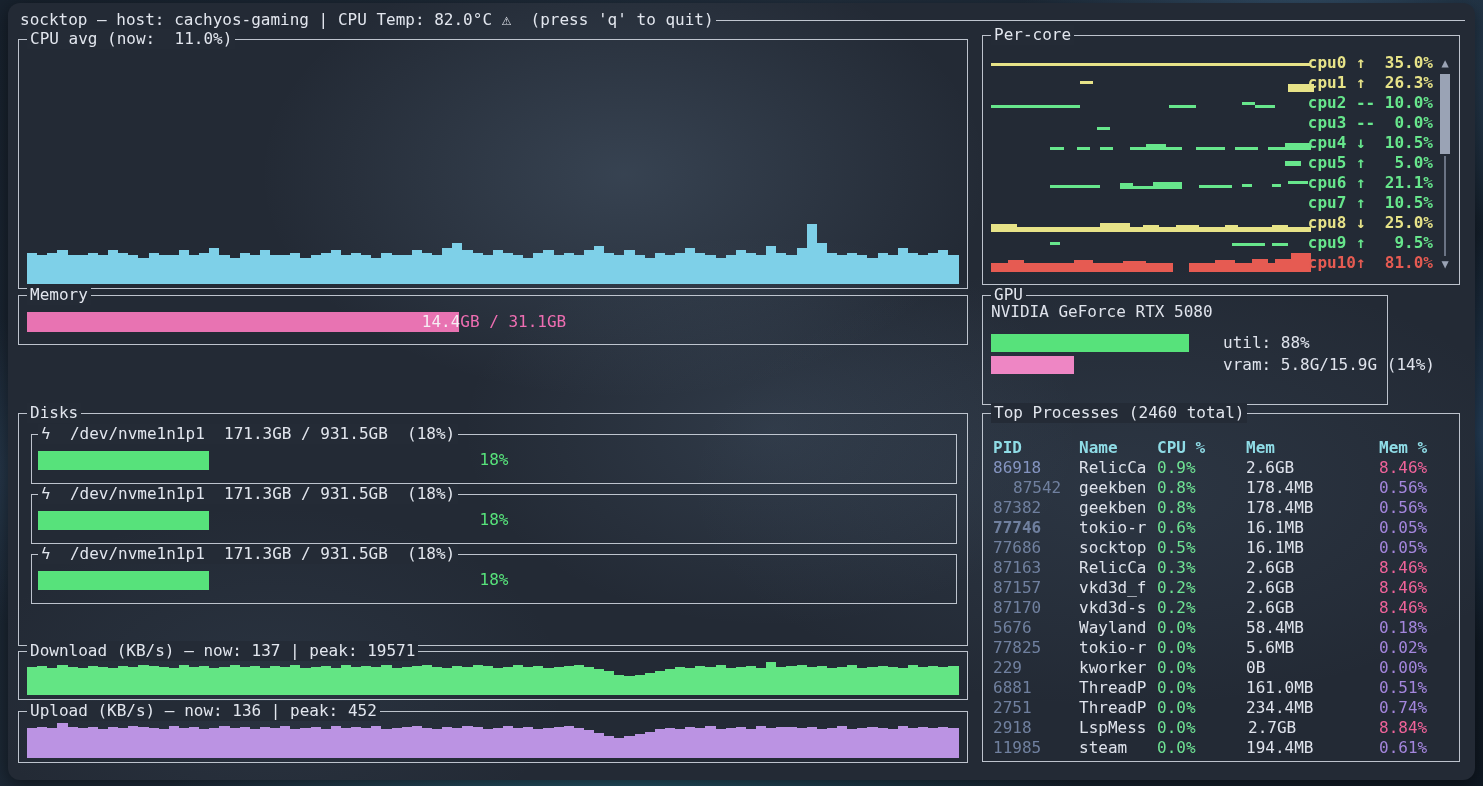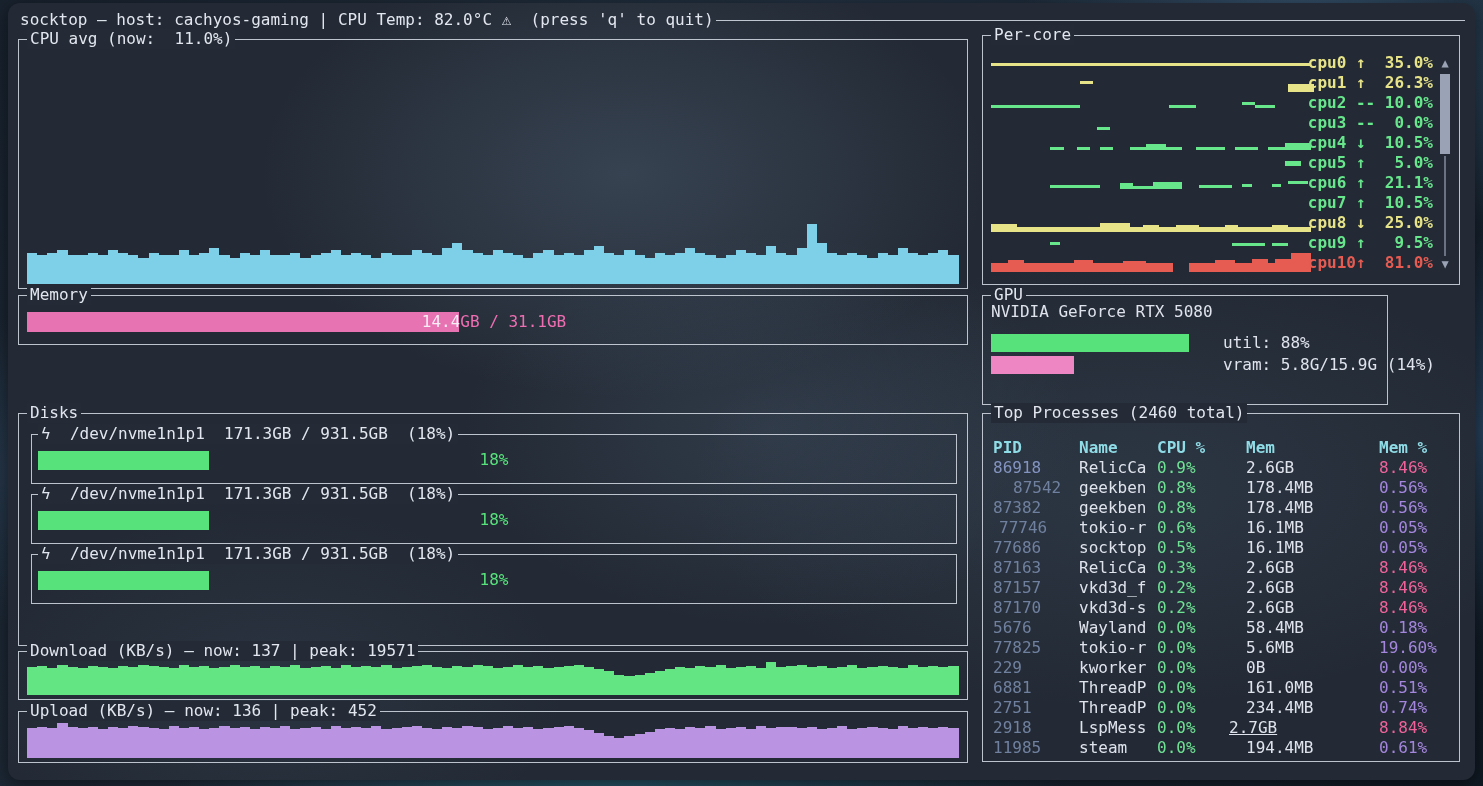--- a/index.html
+++ b/index.html
@@ -484,28 +484,28 @@
     <div style="position:absolute;left:240px;top:59px;white-space:pre;">vram: 5.8G/15.9G (14%)</div>
   </div>
 
   <div class="panel" style="left:974px;top:410px;width:478px;height:349px;">
     <span class="ptitle">Top Processes (2460 total)</span>
     <div id="proc-rows">
         <div class="prow" style="top: 24px; font-weight: bold;"><span style="left: 10px; color: rgb(143, 220, 230);">PID</span><span style="left: 96px; color: rgb(143, 220, 230);">Name</span><span style="left: 174px; color: rgb(143, 220, 230);">CPU %</span><span style="left: 263px; color: rgb(143, 220, 230);">Mem</span><span style="left: 396px; color: rgb(143, 220, 230);">Mem %</span></div>
         <div class="prow" style="top: 44px; font-weight: normal;"><span style="left: 10px; color: rgb(132, 148, 192);">86918</span><span style="left: 96px; color: rgb(223, 227, 236);">RelicCa</span><span style="left: 174px; color: rgb(111, 227, 148);">0.9%</span><span style="left: 263px; color: rgb(223, 227, 236);">2.6GB</span><span style="left: 396px; color: rgb(240, 99, 154);">8.46%</span></div>
         <div class="prow" style="top: 64px;"><span style="left: 10px; color: rgb(112, 128, 159); margin-left: 20px;">87542</span><span style="left: 96px; color: rgb(223, 227, 236);">geekben</span><span style="left: 174px; color: rgb(111, 227, 148);">0.8%</span><span style="left: 263px; color: rgb(223, 227, 236);">178.4MB</span><span style="left: 396px; color: rgb(164, 134, 221);">0.56%</span></div>
         <div class="prow" style="top: 84px;"><span style="left: 10px; color: rgb(112, 128, 159);">87382</span><span style="left: 96px; color: rgb(223, 227, 236);">geekben</span><span style="left: 174px; color: rgb(111, 227, 148);">0.8%</span><span style="left: 263px; color: rgb(223, 227, 236);">178.4MB</span><span style="left: 396px; color: rgb(164, 134, 221);">0.56%</span></div>
-        <div class="prow" style="top: 104px;"><span style="left: 16px; color: rgb(112, 128, 159);">77746</span><span style="left: 96px; color: rgb(223, 227, 236);">tokio-r</span><span style="left: 174px; color: rgb(111, 227, 148);">0.6%</span><span style="left: 263px; color: rgb(223, 227, 236);">16.1MB</span><span style="left: 396px; color: rgb(164, 134, 221);">0.05%</span></div>
+        <div class="prow" style="top: 104px;"><span style="left: 10px; color: rgb(112, 128, 159); font-weight: bold;">77746</span><span style="left: 96px; color: rgb(223, 227, 236);">tokio-r</span><span style="left: 174px; color: rgb(111, 227, 148);">0.6%</span><span style="left: 263px; color: rgb(223, 227, 236);">16.1MB</span><span style="left: 396px; color: rgb(164, 134, 221);">0.05%</span></div>
         <div class="prow" style="top: 124px;"><span style="left: 10px; color: rgb(112, 128, 159);">77686</span><span style="left: 96px; color: rgb(223, 227, 236);">socktop</span><span style="left: 174px; color: rgb(111, 227, 148);">0.5%</span><span style="left: 263px; color: rgb(223, 227, 236);">16.1MB</span><span style="left: 396px; color: rgb(164, 134, 221);">0.05%</span></div>
         <div class="prow" style="top: 144px;"><span style="left: 10px; color: rgb(112, 128, 159);">87163</span><span style="left: 96px; color: rgb(223, 227, 236);">RelicCa</span><span style="left: 174px; color: rgb(111, 227, 148);">0.3%</span><span style="left: 263px; color: rgb(223, 227, 236);">2.6GB</span><span style="left: 396px; color: rgb(240, 99, 154);">8.46%</span></div>
         <div class="prow" style="top: 164px;"><span style="left: 10px; color: rgb(112, 128, 159);">87157</span><span style="left: 96px; color: rgb(223, 227, 236);">vkd3d_f</span><span style="left: 174px; color: rgb(111, 227, 148);">0.2%</span><span style="left: 263px; color: rgb(223, 227, 236);">2.6GB</span><span style="left: 396px; color: rgb(240, 99, 154);">8.46%</span></div>
         <div class="prow" style="top: 184px;"><span style="left: 10px; color: rgb(112, 128, 159);">87170</span><span style="left: 96px; color: rgb(223, 227, 236);">vkd3d-s</span><span style="left: 174px; color: rgb(111, 227, 148);">0.2%</span><span style="left: 263px; color: rgb(223, 227, 236);">2.6GB</span><span style="left: 396px; color: rgb(240, 99, 154);">8.46%</span></div>
         <div class="prow" style="top: 204px;"><span style="left: 10px; color: rgb(112, 128, 159);">5676</span><span style="left: 96px; color: rgb(223, 227, 236);">Wayland</span><span style="left: 174px; color: rgb(111, 227, 148);">0.0%</span><span style="left: 263px; color: rgb(223, 227, 236);">58.4MB</span><span style="left: 396px; color: rgb(164, 134, 221);">0.18%</span></div>
-        <div class="prow" style="top: 224px;"><span style="left: 10px; color: rgb(112, 128, 159);">77825</span><span style="left: 96px; color: rgb(223, 227, 236);">tokio-r</span><span style="left: 174px; color: rgb(111, 227, 148);">0.0%</span><span style="left: 263px; color: rgb(223, 227, 236);">5.6MB</span><span style="left: 396px; color: rgb(164, 134, 221);">19.60%</span></div>
+        <div class="prow" style="top: 224px;"><span style="left: 10px; color: rgb(112, 128, 159);">77825</span><span style="left: 96px; color: rgb(223, 227, 236);">tokio-r</span><span style="left: 174px; color: rgb(111, 227, 148);">0.0%</span><span style="left: 263px; color: rgb(223, 227, 236);">5.6MB</span><span style="left: 396px; color: rgb(164, 134, 221);">0.02%</span></div>
         <div class="prow" style="top: 244px;"><span style="left: 10px; color: rgb(112, 128, 159);">229</span><span style="left: 96px; color: rgb(223, 227, 236);">kworker</span><span style="left: 174px; color: rgb(111, 227, 148);">0.0%</span><span style="left: 263px; color: rgb(223, 227, 236);">0B</span><span style="left: 396px; color: rgb(164, 134, 221);">0.00%</span></div>
         <div class="prow" style="top: 264px;"><span style="left: 10px; color: rgb(112, 128, 159);">6881</span><span style="left: 96px; color: rgb(223, 227, 236);">ThreadP</span><span style="left: 174px; color: rgb(111, 227, 148);">0.0%</span><span style="left: 263px; color: rgb(223, 227, 236);">161.0MB</span><span style="left: 396px; color: rgb(164, 134, 221);">0.51%</span></div>
         <div class="prow" style="top: 284px;"><span style="left: 10px; color: rgb(112, 128, 159);">2751</span><span style="left: 96px; color: rgb(223, 227, 236);">ThreadP</span><span style="left: 174px; color: rgb(111, 227, 148);">0.0%</span><span style="left: 263px; color: rgb(223, 227, 236);">234.4MB</span><span style="left: 396px; color: rgb(164, 134, 221);">0.74%</span></div>
-        <div class="prow" style="top: 304px;"><span style="left: 10px; color: rgb(112, 128, 159);">2918</span><span style="left: 96px; color: rgb(223, 227, 236);">LspMess</span><span style="left: 174px; color: rgb(111, 227, 148);">0.0%</span><span style="left: 246px; color: rgb(223, 227, 236); text-decoration: underline;">2.7GB</span><span style="left: 396px; color: rgb(240, 99, 154);">8.84%</span></div>
+        <div class="prow" style="top: 304px;"><span style="left: 10px; color: rgb(112, 128, 159);">2918</span><span style="left: 96px; color: rgb(223, 227, 236);">LspMess</span><span style="left: 174px; color: rgb(111, 227, 148);">0.0%</span><span style="left: 265px; color: rgb(223, 227, 236);">2.7GB</span><span style="left: 396px; color: rgb(240, 99, 154);">8.84%</span></div>
         <div class="prow" style="top: 324px;"><span style="left: 10px; color: rgb(112, 128, 159);">11985</span><span style="left: 96px; color: rgb(223, 227, 236);">steam</span><span style="left: 174px; color: rgb(111, 227, 148);">0.0%</span><span style="left: 263px; color: rgb(223, 227, 236);">194.4MB</span><span style="left: 396px; color: rgb(164, 134, 221);">0.61%</span></div>
       </div>
   </div>
 
 </div>
 
 </body></html>

